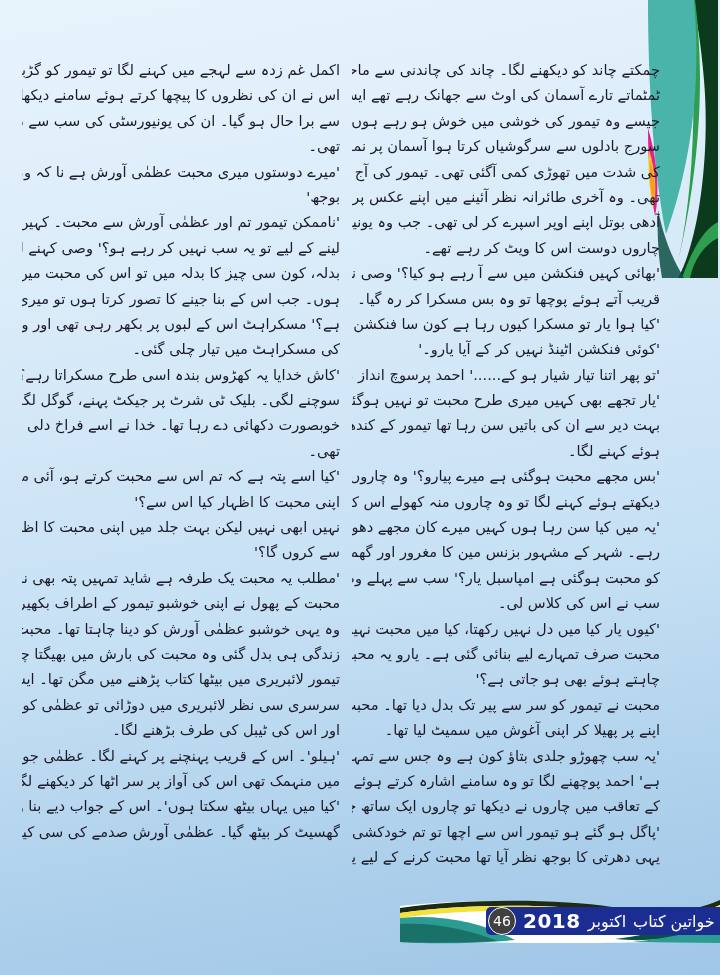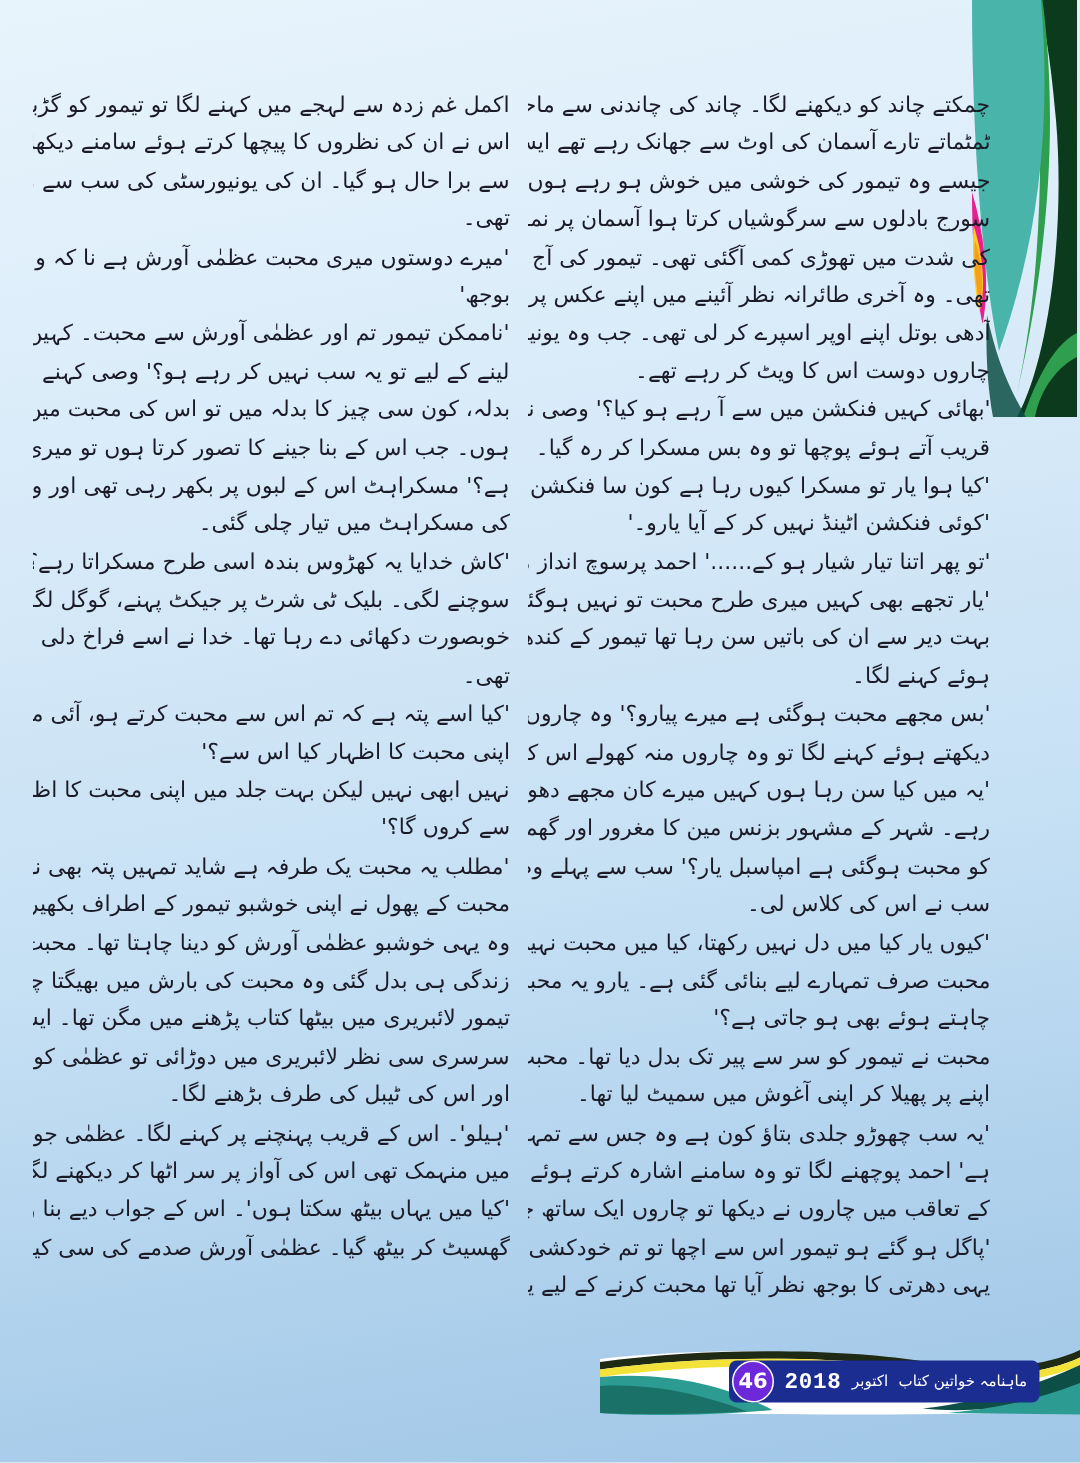--- a/index.html
+++ b/index.html
@@ -31,27 +31,27 @@
   .footer-banner svg{position:absolute;left:0;top:0;}
   .issue-pill{
     position:absolute;left:86px;top:9px;height:28px;min-width:204px;
     background:#1c2d91;border-radius:5px;
     display:flex;align-items:center;gap:7px;
     padding:0 8px 0 2px;box-sizing:border-box;
     color:#ffffff;
   }
   .page-badge{
     width:26px;height:26px;border-radius:50%;
-    background:#6d28d9;border:1px solid #ffffff;
-    color:#fff;font-size:14px;font-weight:bold;
+    background:#404040;border:1px solid #ffffff;
+    color:#fff;font-size:14px;font-weight:normal;
     display:flex;align-items:center;justify-content:center;
     flex:0 0 auto;
   }
-  .issue-year{font-size:15px;font-weight:bold;letter-spacing:.5px;font-family:Liberation Mono, monospace;}
-  .issue-month,.magazine-name{font-size:10px;direction:rtl;white-space:nowrap;}
+  .issue-year{font-size:20px;font-weight:bold;letter-spacing:.5px;}
+  .issue-month,.magazine-name{font-size:16px;direction:rtl;white-space:nowrap;}
 </style>
 </head>
 <body>
 
 <div class="page">
 
   <svg class="corner-art" viewBox="0 0 70 278" aria-hidden="true">
 
     <path d="M44,0 L70,0 L70,278 L30,278 C52,238 62,150 56,80 C53,45 49,18 44,0 Z" fill="#0b3a1d"></path>
 

